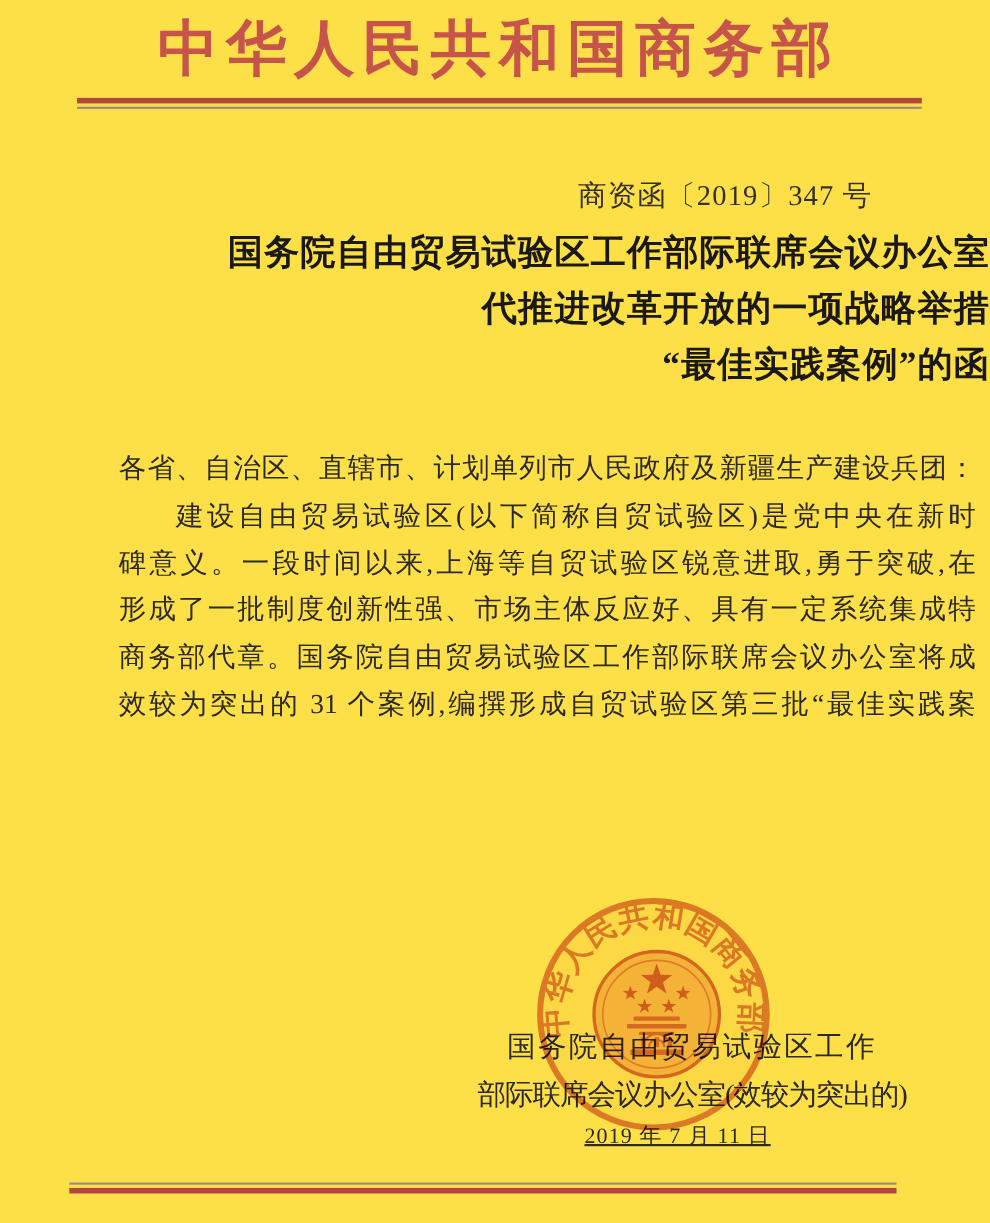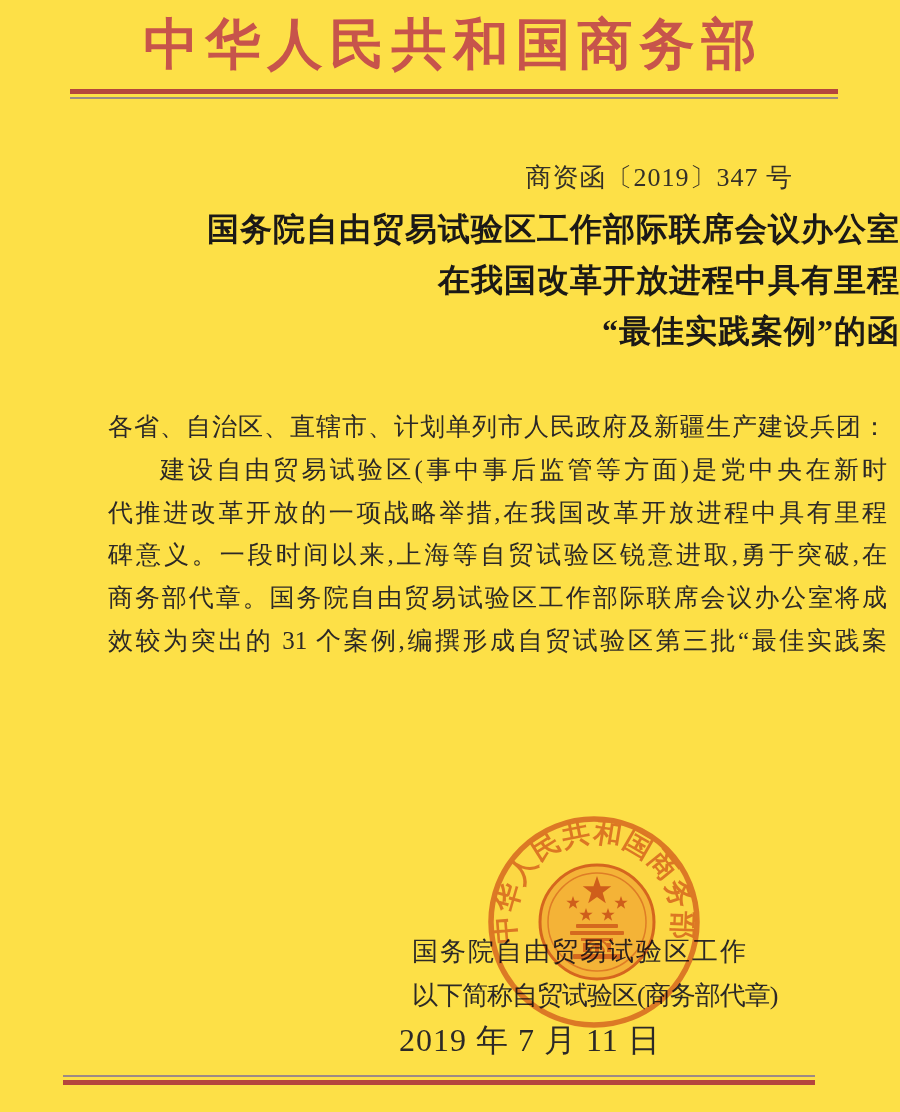--- a/index.html
+++ b/index.html
@@ -41,26 +41,26 @@
   .bodytext{
     position:absolute;top:406px;left:108px;width:779px;
     font-size:25px;line-height:42.8px;
     color:#2c2927;
   }
   .bline{text-align:justify;text-align-last:justify;height:42.8px;overflow:visible;white-space:nowrap;}
   .bline.first{text-indent:52px;}
   .bline.last{text-align-last:left;}
   
   .sig{
-    position:absolute;left:412px;width:390px;
-    font-size:26px;color:#2c2927;white-space:nowrap;
+    position:absolute;left:434px;width:390px;
+    text-align:center;font-size:26px;color:#2c2927;white-space:nowrap;
   }
   .sig1{top:934px;letter-spacing:2px;}
   .sig2{top:978px;letter-spacing:-1px;}
-  .sig-date{top:1019px;font-size:32px;letter-spacing:1px;transform:translateX(-13px);}
+  .sig-date{top:1019px;font-size:20px;letter-spacing:1px;transform:translateX(-13px);text-decoration:underline;}
   
   .seal{
     position:absolute;left:482px;top:810px;width:224px;height:224px;
     mix-blend-mode:multiply;opacity:.92;
     pointer-events:none;
   }
   .seal text{
     font-family:"Liberation Serif","DejaVu Serif",serif;
     font-weight:bold;font-size:28px;letter-spacing:1px;
     fill:#dc7e73;
@@ -75,35 +75,35 @@
 <div class="page">
 
   <div class="org-name">中华人民共和国商务部</div>
   <div class="rule rule-thick-top"></div>
   <div class="rule rule-thin-top"></div>
 
   <div class="doc-number">商资函〔2019〕347 号</div>
 
   <div class="title">
     <div>国务院自由贸易试验区工作部际联席会议办公室</div>
-    <div>在我国改革开放进程中具有里程</div>
+    <div>代推进改革开放的一项战略举措</div>
     <div>“最佳实践案例”的函</div>
   </div>
 
   <div class="bodytext">
     <div class="bline">各省、自治区、直辖市、计划单列市人民政府及新疆生产建设兵团：</div>
-    <div class="bline first">建设自由贸易试验区(事中事后监管等方面)是党中央在新时</div>
-    <div class="bline">代推进改革开放的一项战略举措,在我国改革开放进程中具有里程</div>
+    <div class="bline first">建设自由贸易试验区(以下简称自贸试验区)是党中央在新时</div>
     <div class="bline">碑意义。一段时间以来,上海等自贸试验区锐意进取,勇于突破,在</div>
+    <div class="bline">形成了一批制度创新性强、市场主体反应好、具有一定系统集成特</div>
     <div class="bline">商务部代章。国务院自由贸易试验区工作部际联席会议办公室将成</div>
     <div class="bline">效较为突出的 31 个案例,编撰形成自贸试验区第三批“最佳实践案</div>
   </div>
 
   <div class="sig sig1">国务院自由贸易试验区工作</div>
-  <div class="sig sig2">以下简称自贸试验区(商务部代章)</div>
+  <div class="sig sig2">部际联席会议办公室(效较为突出的)</div>
   <div class="sig sig-date">2019 年 7 月 11 日</div>
 
   <svg class="seal" viewBox="-112 -112 224 224" xmlns="http://www.w3.org/2000/svg">
     <g>
       <circle cx="0" cy="0" r="103" fill="rgba(236,160,150,0.10)" stroke="#dc8077" stroke-width="5.5"></circle>
       <defs>
         <path id="ringArc" d="M -77.27 20.71 A 80 80 0 1 1 77.27 20.71" fill="none"></path>
       </defs>
       <text>
         <textPath href="#ringArc" startOffset="0">中华人民共和国商务部</textPath>

